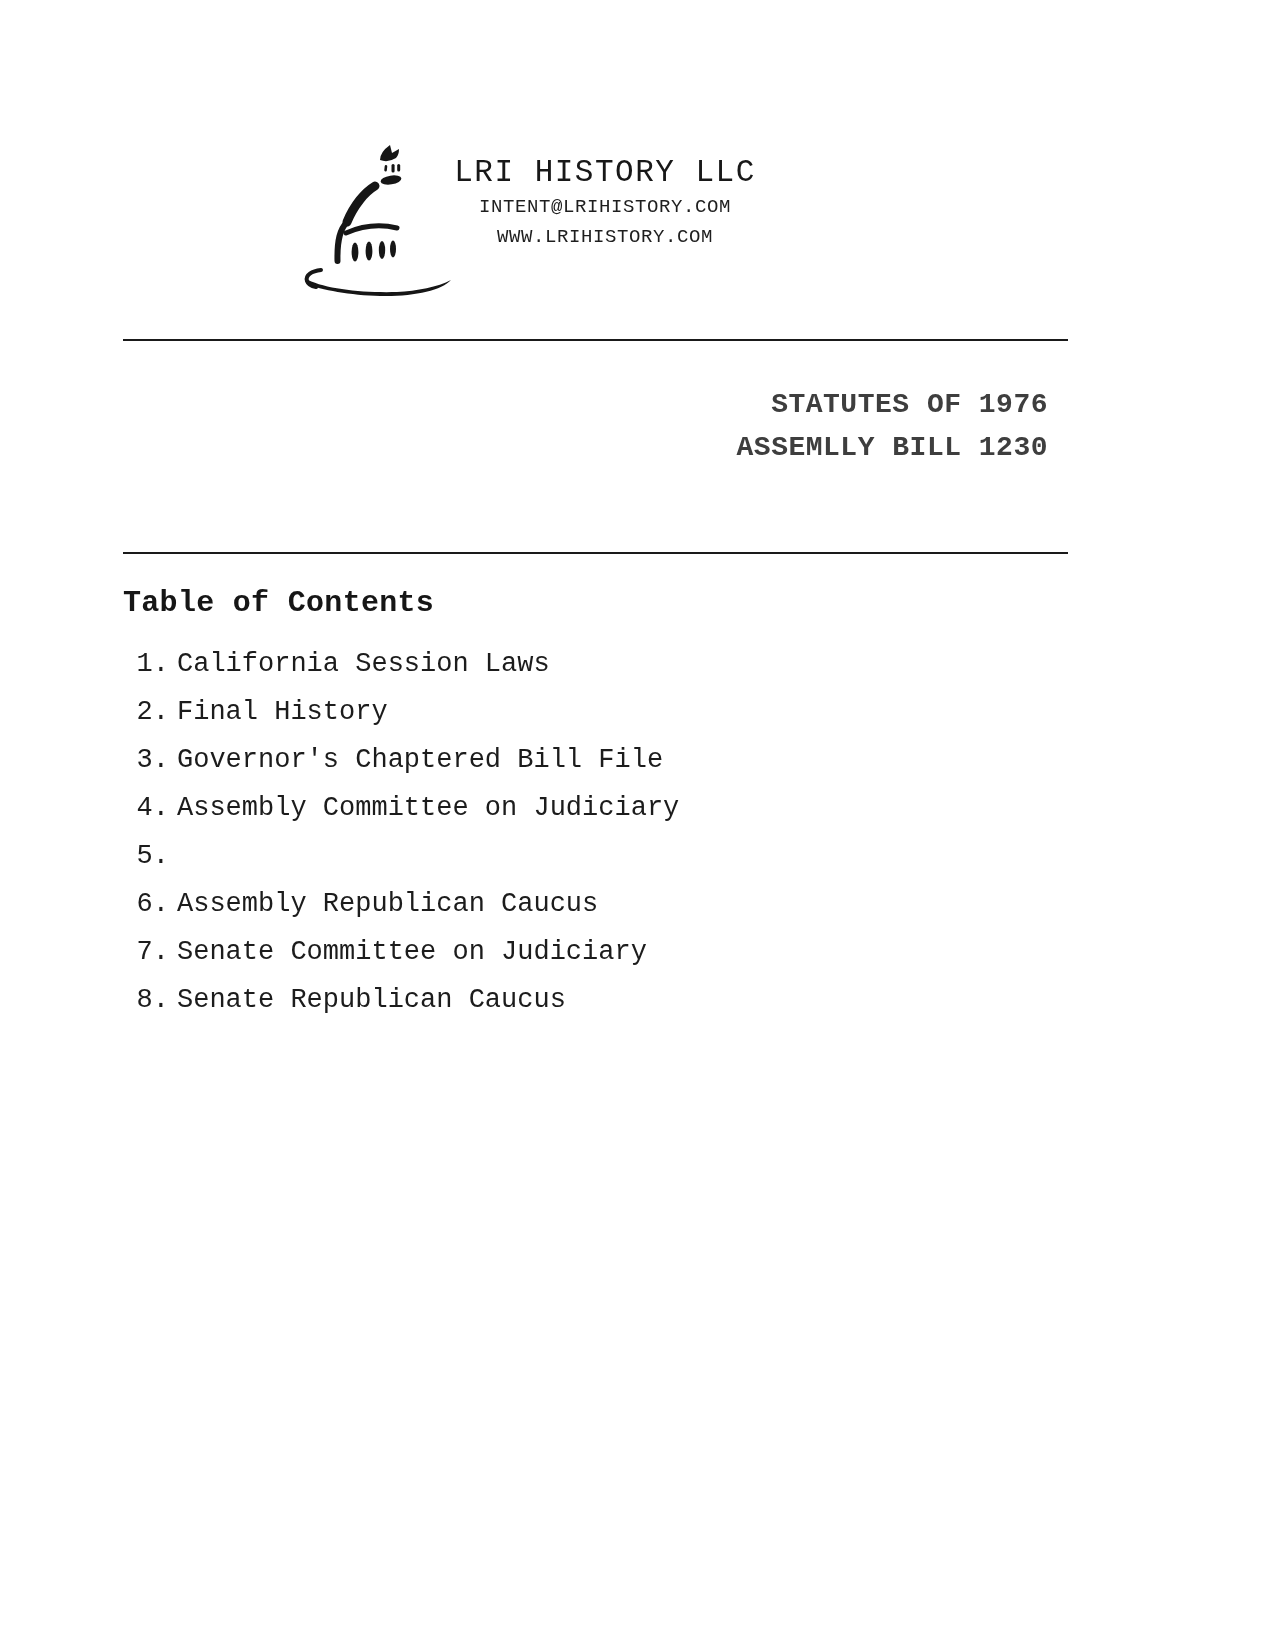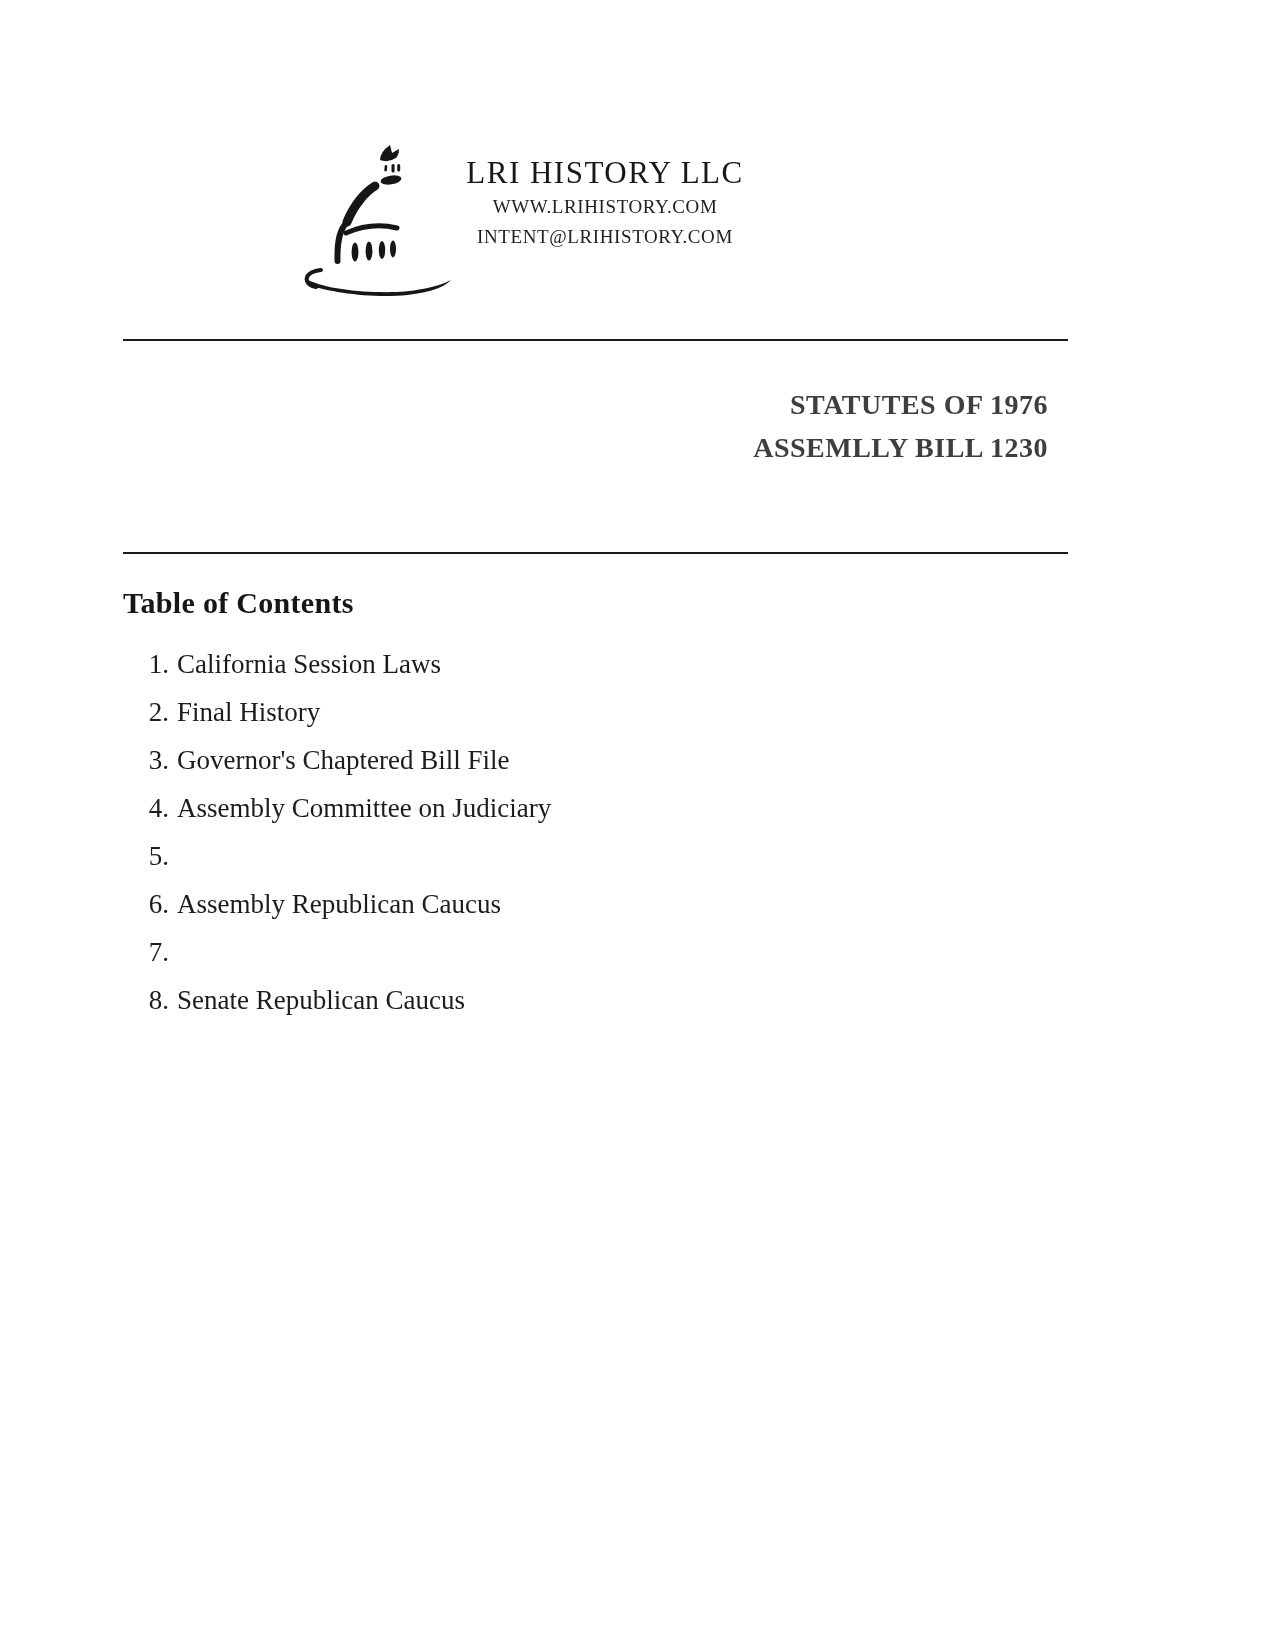--- a/index.html
+++ b/index.html
@@ -1,20 +1,20 @@
 <!DOCTYPE html>
 <html><head>
 <meta charset="utf-8">
 <style>
   html,body{margin:0;padding:0;background:#ffffff;}
   .page{
     position:relative;
     width:1068px;height:1651px;
     background:#ffffff;
-    font-family:Liberation Serif, serif;
+    font-family:Liberation Mono, monospace;
     color:#1c1c1c;
     overflow:hidden;
   }
   
   .logo{
     position:absolute;left:292px;top:122px;width:165px;height:175px;
   }
   .contact{
     position:absolute;left:398px;top:154px;width:414px;
     text-align:center;
@@ -92,22 +92,22 @@
     <ellipse class="ink" cx="77" cy="129" rx="3.4" ry="9.6"></ellipse>
     <ellipse class="ink" cx="90" cy="128" rx="3.2" ry="9.0"></ellipse>
     <ellipse class="ink" cx="101" cy="127" rx="3.0" ry="8.4"></ellipse>
 
     <path class="stroke" d="M29,148 C20,149 13,153 15,159 C16,162 19,164 24,165" stroke-width="4"></path>
     <path class="ink" d="M16,158 C35,167 70,171 105,170 C125,169 146,165 159,158 C150,168 124,174 94,174 C64,174 34,169 17,163 Z"></path>
   </svg>
 
   <div class="contact">
     <div class="company-name">LRI HISTORY LLC</div>
+    <div class="contact-line">INTENT@LRIHISTORY.COM</div>
     <div class="contact-line">WWW.LRIHISTORY.COM</div>
-    <div class="contact-line">INTENT@LRIHISTORY.COM</div>
   </div>
 
   <div class="rule rule-top"></div>
 
   <div class="case-info">
     <div class="case-line">STATUTES OF 1976</div>
     <div class="case-line">ASSEMLLY BILL 1230</div>
   </div>
 
   <div class="rule rule-bottom"></div>
@@ -133,20 +133,21 @@
       </div>
       <div class="toc-row">
         <span class="toc-num">5.</span>
       </div>
       <div class="toc-row">
         <span class="toc-num">6.</span>
         <span class="toc-label">Assembly Republican Caucus</span>
       </div>
       <div class="toc-row">
         <span class="toc-num">7.</span>
+        <span class="toc-label">Senate Committee on Judiciary</span>
       </div>
       <div class="toc-row">
         <span class="toc-num">8.</span>
         <span class="toc-label">Senate Republican Caucus</span>
       </div>
     </div>
   </div>
 
 </div>
 

